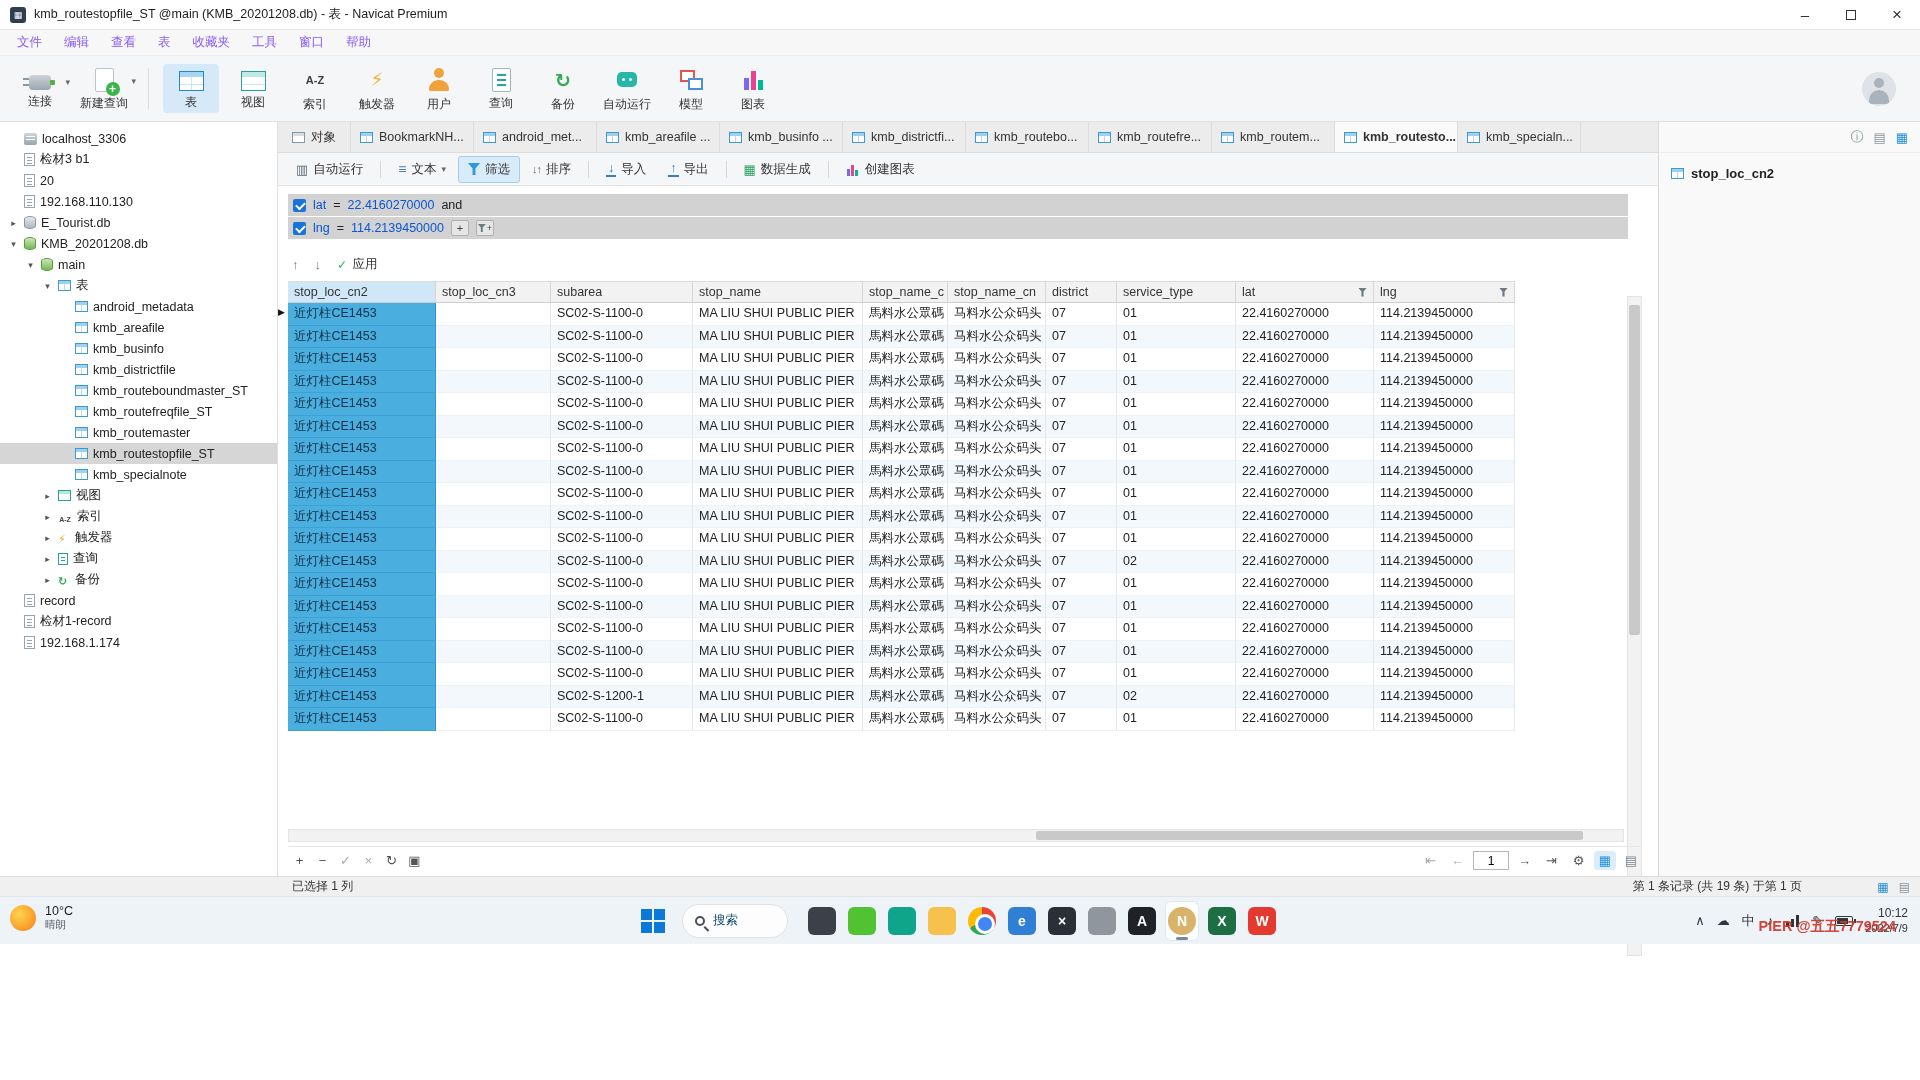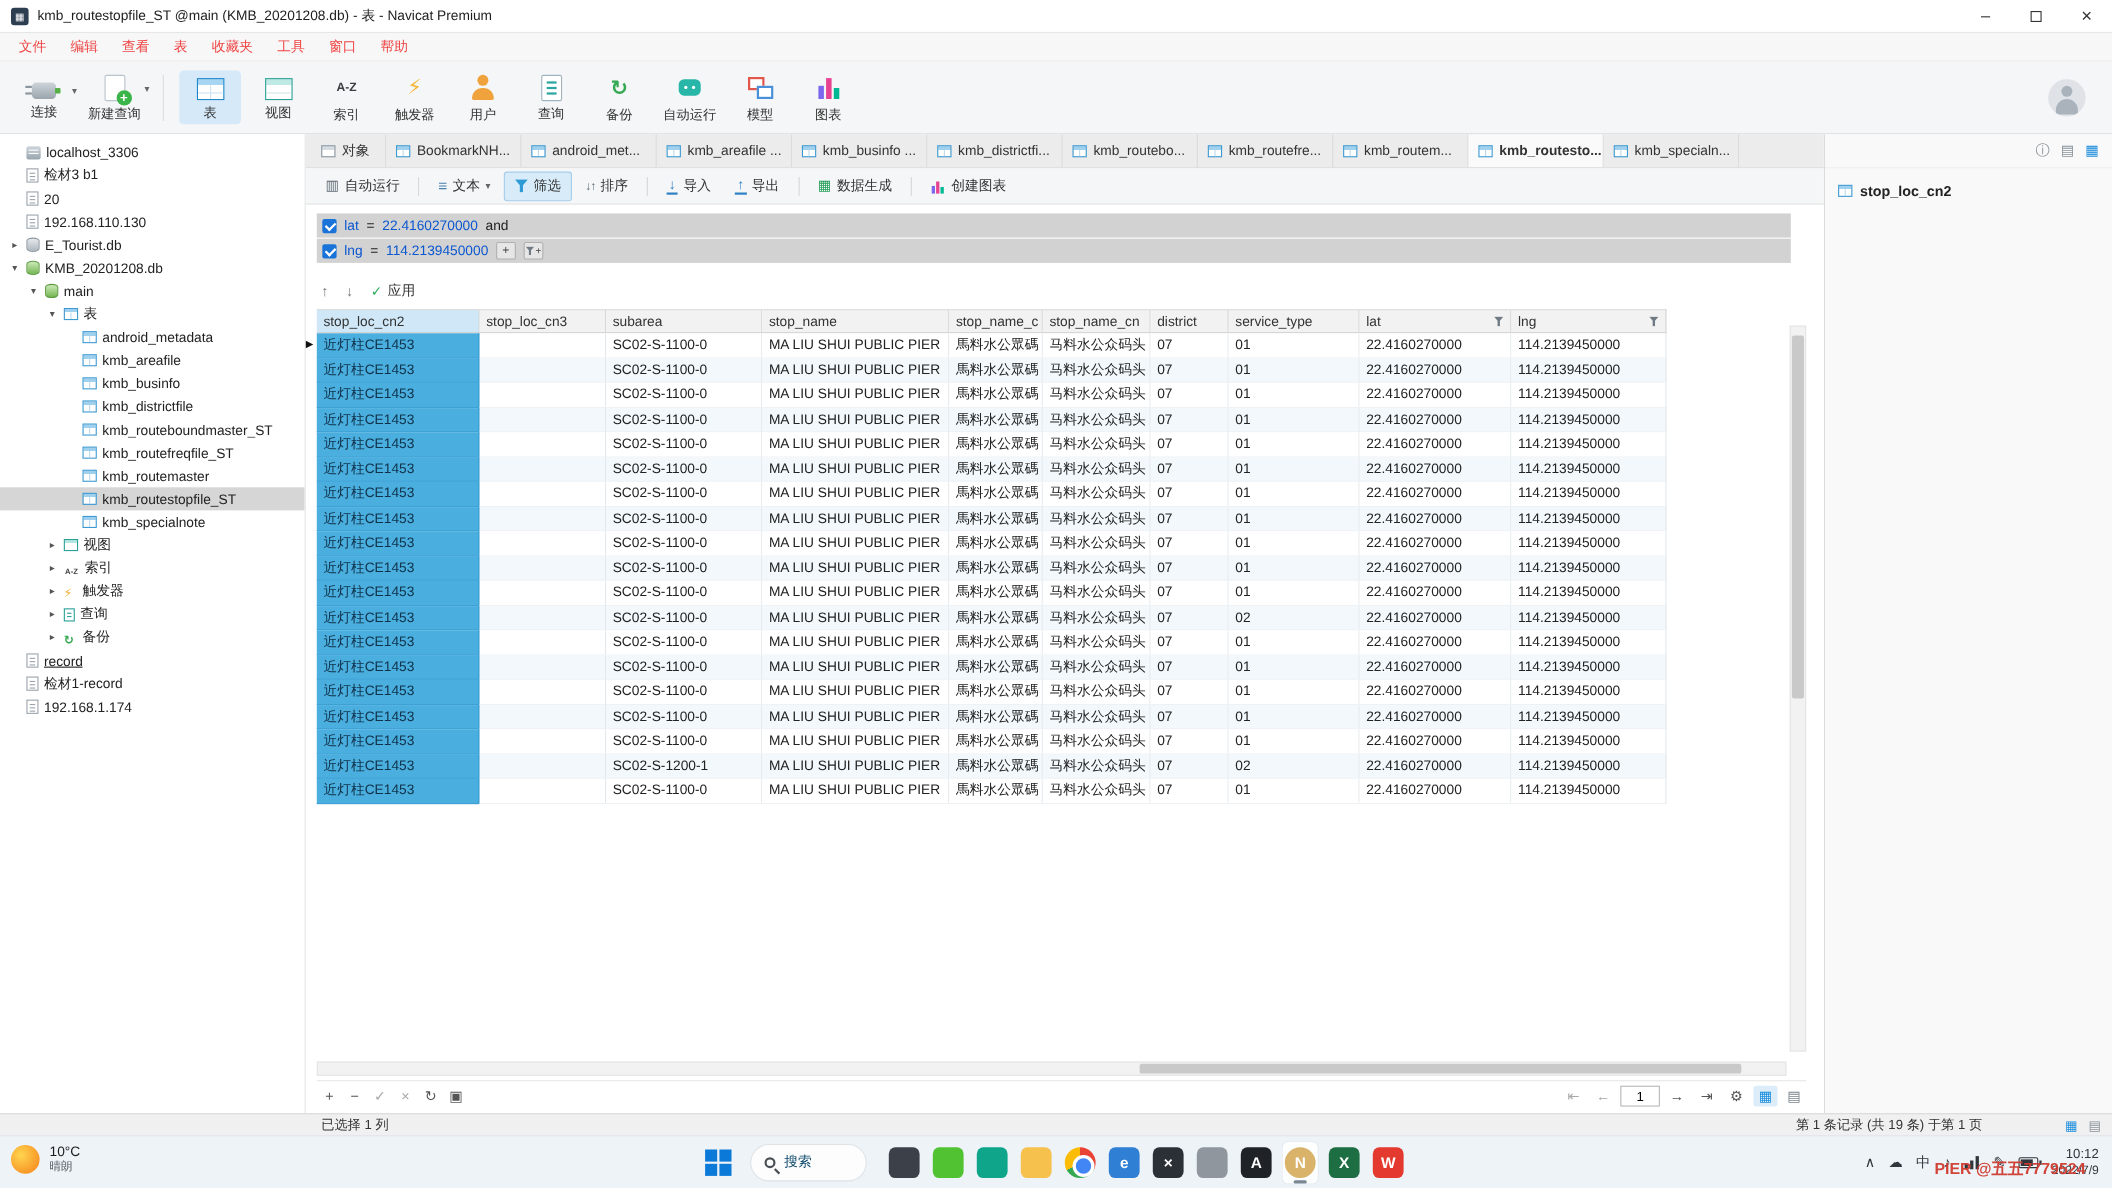--- a/index.html
+++ b/index.html
@@ -1,33 +1,33 @@
 <!DOCTYPE html>
 <html><head>
 <meta charset="utf-8">
 <style>
 *{margin:0;padding:0;box-sizing:border-box}
 html,body{width:1920px;height:1080px;overflow:hidden}
 body{font-family:"Liberation Sans","DejaVu Sans",sans-serif;font-size:12.5px;color:#222;background:#fff}
-.app{position:relative;width:1920px;height:1080px;background:#fff}
+.app{position:relative;width:1920px;height:944px;background:#fff}
 
 
 .titlebar{height:30px;display:flex;align-items:center;gap:8px;padding-left:10px;background:#fff;border-bottom:1px solid #e6e6e6}
 .app-ico{width:16px;height:16px;border-radius:3px;background:#2c3e50;color:#fff;font-size:9px;line-height:16px;text-align:center}
 .app-ico::before{content:"▦"}
 .title-text{font-size:12.5px;color:#1d1d1d}
 .win-controls{margin-left:auto;display:flex;height:30px}
 .wc{width:46px;height:30px;display:flex;align-items:center;justify-content:center;color:#333;font-size:13px}
 .wc-min::before{content:"–";font-size:15px}
 .wc-max span{width:10px;height:10px;border:1px solid #333;display:block}
 .wc-close::before{content:"×";font-size:17px}
 
 
 .menubar{height:26px;display:flex;align-items:center;background:#f7f7f7;padding-left:6px;border-bottom:1px solid #ececec}
-.menu-item{padding:0 11px;height:100%;display:flex;align-items:center;font-size:12.5px;color:#ef4444}
+.menu-item{padding:0 11px;height:100%;display:flex;align-items:center;font-size:12.5px;color:#8b5cf6}
 
 
 .toolbar{height:66px;display:flex;align-items:center;background:#f5f6f7;border-bottom:1px solid #e0e0e0;padding-left:12px;gap:6px}
 .tb-item{position:relative;min-width:56px;padding:4px 6px 2px;display:flex;flex-direction:column;align-items:center;border-radius:4px}
 .tb-item.active{background:#d5e9f9}
 .tb-label{font-size:12px;color:#333;margin-top:3px;white-space:nowrap}
 .tb-dd{position:absolute;right:-2px;top:12px;font-size:9px;color:#666}
 .tb-sep{width:1px;height:42px;background:#ddd;margin:0 8px}
 .tico{position:relative;display:inline-block;width:26px;height:26px;text-align:center}
 .connection-icon{width:22px;height:15px;background:linear-gradient(#cdd4da,#9aa5ae);border-radius:4px;margin-top:6px}
@@ -382,21 +382,21 @@
         <div class="tree-row" style="padding-left: 42px;">
           <span class="tree-arrow">▸</span>
           <span class="sico query-small-icon"></span>
           <span class="tree-label">查询</span>
         </div>
         <div class="tree-row" style="padding-left: 42px;">
           <span class="tree-arrow">▸</span>
           <span class="sico backup-small-icon"></span>
           <span class="tree-label">备份</span>
         </div>
-        <div class="tree-row" style="padding-left: 8px; text-decoration: underline;">
+        <div class="tree-row" style="padding-left: 8px;">
           <span class="tree-arrow"></span>
           <span class="sico note-icon"></span>
           <span class="tree-label">record</span>
         </div>
         <div class="tree-row" style="padding-left: 8px;">
           <span class="tree-arrow"></span>
           <span class="sico note-icon"></span>
           <span class="tree-label">检材1-record</span>
         </div>
         <div class="tree-row" style="padding-left: 8px;">

